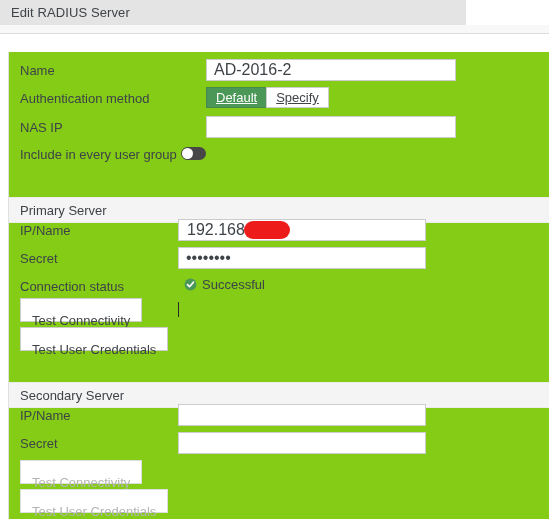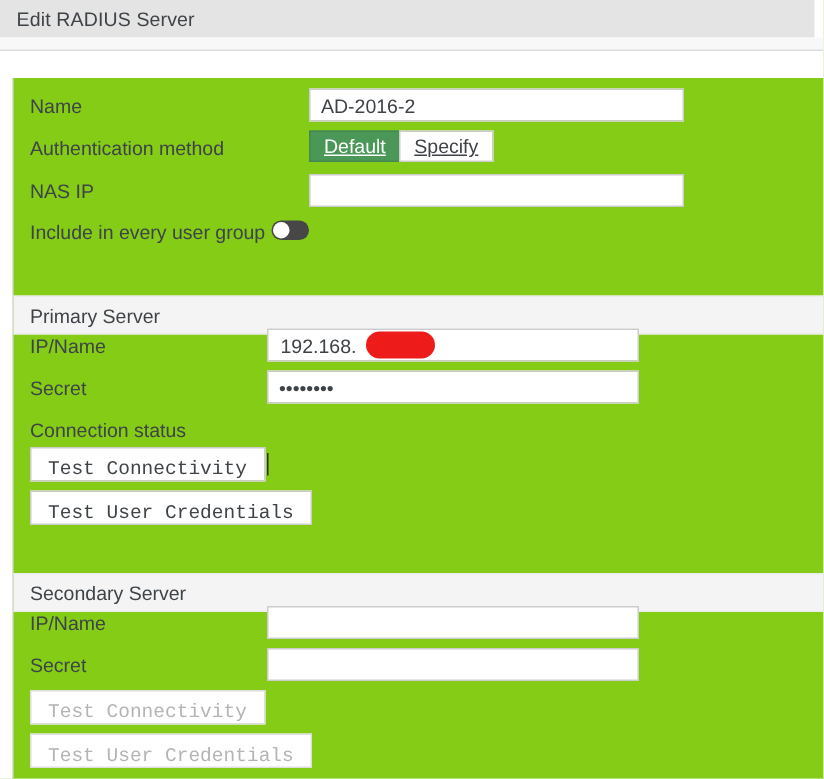--- a/index.html
+++ b/index.html
@@ -22,21 +22,21 @@
     position: absolute;
     left: 0; top: 0;
     width: 549px;
     height: 519px;
     background: #ffffff;
   }
 
   .title-bar {
     position: absolute;
     left: 0; top: 0;
-    width: 543px;
+    width: 466px;
     height: 25px;
     background: #e4e4e4;
     box-sizing: border-box;
   }
   .title-bar-text {
     position: absolute;
     left: 11px;
     top: 5px;
     font-size: 13px;
     color: #3e4348;
@@ -94,21 +94,21 @@
     white-space: nowrap;
   }
 
   .txtbox {
     position: absolute;
     box-sizing: border-box;
     height: 22px;
     background: #ffffff;
     border: 1px solid #cccccc;
     font-family: "Liberation Sans", sans-serif;
-    font-size: 13px;
+    font-size: 16px;
     color: #3e4348;
     padding: 0 0 0 7px;
     line-height: 20px;
     outline: none;
   }
   .txtbox.val { color: #3e4348; }
 
   
   .redaction {
     position: absolute;
@@ -179,22 +179,22 @@
   .status-text {
     font-size: 13px;
     color: #3e4348;
   }
 
   
   .btn {
     position: absolute;
     box-sizing: border-box;
     height: 23px;
-    padding: 3px 11px;
-    font-family: Liberation Mono, monospace;
+    padding: 11px 11px;
+    font-family: Liberation Sans, sans-serif;
     font-size: 13px;
     line-height: 21px;
     background: #ffffff;
     border: 1px solid #cccccc;
     color: #3e4348;
     white-space: nowrap;
     cursor: pointer;
     text-align: center;
   }
   .btn.disabled {
@@ -245,20 +245,27 @@
     </div>
 
     <div class="lbl" style="left:11px; top:171px;">IP/Name</div>
     <input class="txtbox val" style="left: 169px; top: 167px; width: 248px; padding-left: 8px;" type="text" value="192.168.">
     <div class="redaction" style="left:235px; top:169px; width:46px; height:18px;"></div>
 
     <div class="lbl" style="left:11px; top:199px;">Secret</div>
     <input class="txtbox" style="left: 169px; top: 195px; width: 248px;" type="text" value="••••••••">
 
     <div class="lbl" style="left:11px; top:227px;">Connection status</div>
+    <div class="status-wrap" style="left:175px; top:225px;">
+      <svg class="status-icon" viewBox="0 0 16 16">
+        <circle cx="8" cy="8" r="7.3" fill="#4a9758"></circle>
+        <path d="M4.3 8.2 L6.8 10.7 L11.7 5.1" fill="none" stroke="#ffffff" stroke-width="2" stroke-linecap="round" stroke-linejoin="round"></path>
+      </svg>
+      <span class="status-text">Successful</span>
+    </div>
 
     <div class="caret" style="left:169px; top:250px;"></div>
 
     <div class="btn" style="left:11px; top:246px;">Test Connectivity</div>
     <div class="btn" style="left:11px; top:275px;">Test User Credentials</div>
 
     <div class="section-band" style="top:318px;">
       <div class="section-band-text">Secondary Server</div>
     </div>
 

